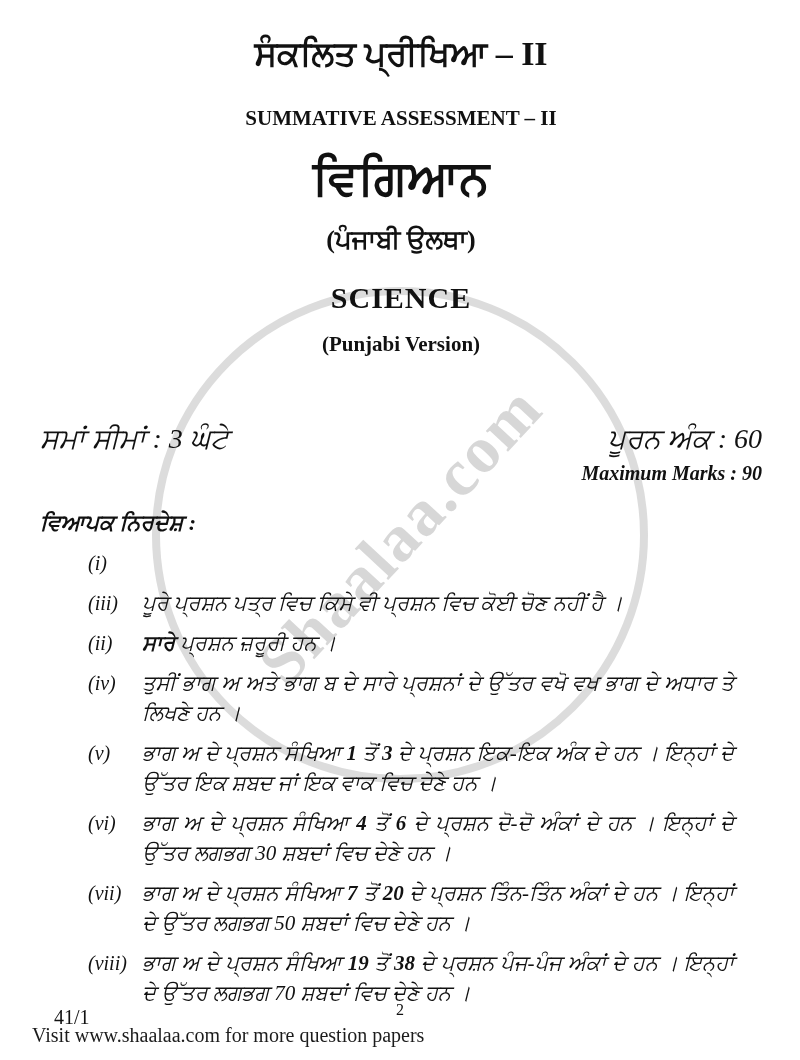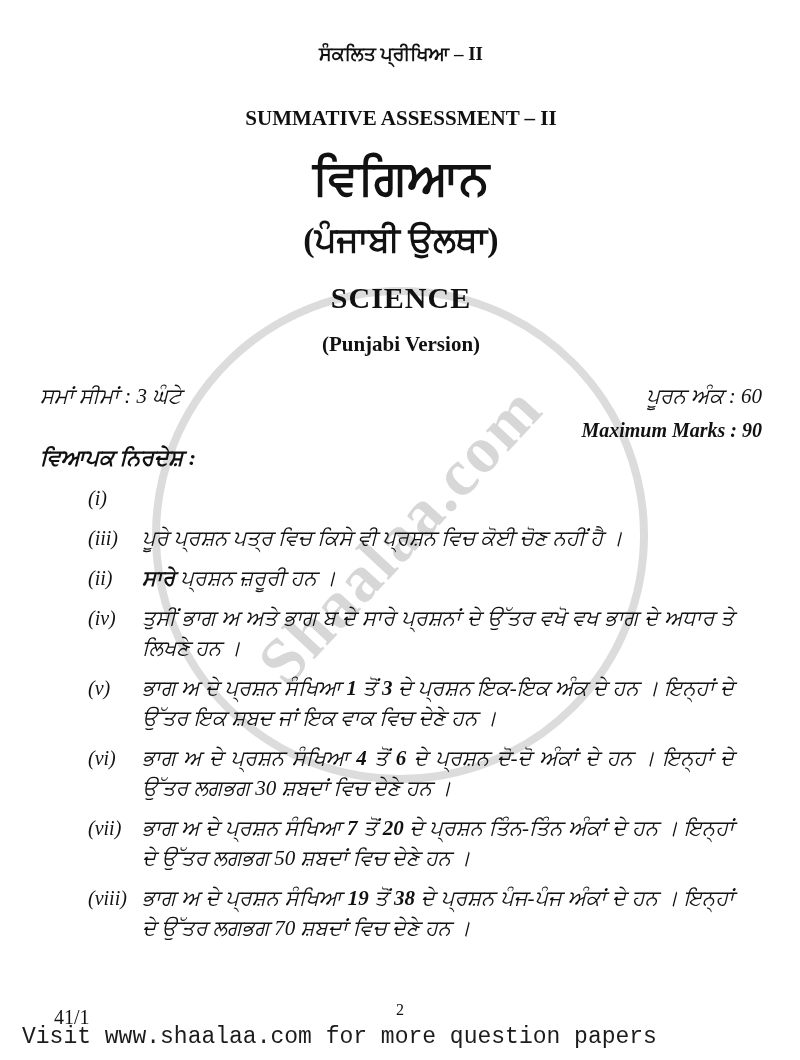--- a/index.html
+++ b/index.html
@@ -24,43 +24,43 @@
   .wm-text {
     position: absolute; left: 400px; top: 535px;
     transform: translate(-50%,-50%) rotate(-47deg);
     font-size: 66px; font-weight: bold; letter-spacing: 2px;
     color: rgba(150,150,150,0.38);
     white-space: nowrap;
     font-family: "Liberation Serif", serif;
   }
   
   .content { position: relative; z-index: 1; padding: 34px 38px 0 40px; text-align: center; }
-  .t-pa { font-size: 19px; font-weight: bold; line-height: 40px; }
+  .t-pa { font-size: 34px; font-weight: bold; line-height: 40px; }
   .t-en { font-size: 21px; font-weight: bold; line-height: 30px; margin-top: 29px; }
   .s-pa { font-size: 48px; font-weight: bold; line-height: 58px; margin-top: 16px; }
-  .v-pa { font-size: 34px; font-weight: bold; line-height: 34px; margin-top: 16px; }
+  .v-pa { font-size: 26px; font-weight: bold; line-height: 34px; margin-top: 16px; }
   .s-en { font-size: 30px; font-weight: bold; line-height: 38px; margin-top: 22px; letter-spacing: 1px; }
   .v-en { font-size: 21px; font-weight: bold; line-height: 27px; margin-top: 14px; }
   .meta { display: flex; justify-content: space-between; text-align: left; margin-top: 24px; }
   .meta .col-right { text-align: right; }
-  .meta .pa { font-size: 21px; font-style: italic; line-height: 28px; }
+  .meta .pa { font-size: 28px; font-style: italic; line-height: 28px; margin-top: 43px; }
   .meta .en { font-size: 20px; font-style: italic; font-weight: bold; line-height: 26px; margin-top: 7px; }
-  .instr-head { text-align: left; font-size: 22px; font-weight: bold; font-style: italic; line-height: 30px; }
+  .instr-head { text-align: left; font-size: 22px; font-weight: bold; font-style: italic; line-height: 30px; margin-top: 22px; }
   .instr-list { text-align: left; margin-top: 5px; }
   .instr-item { display: flex; margin-top: 10px; }
   .instr-num { flex: none; width: 54px; margin-left: 48px; font-style: italic; font-size: 20px; line-height: 30px; }
   .instr-text { width: 592px; font-style: italic; font-size: 21px; line-height: 30px; text-align: justify; }
   .instr-text .b { font-weight: bold; }
   
   .footer-code { position: absolute; left: 54px; top: 1006px; font-size: 20px; z-index: 2; }
   .footer-page { position: absolute; left: 0; top: 1001px; width: 800px; text-align: center; font-size: 16px; z-index: 2; }
   .footer-note {
-    position: absolute; left: 22px; top: 1024px;
-    font-size: 23px; color: #1c1c1c; z-index: 2;
-    font-family: Liberation Mono, monospace;
+    position: absolute; left: 32px; top: 1024px;
+    font-size: 20px; color: #1c1c1c; z-index: 2;
+    font-family: Liberation Serif, serif;
   }
 </style>
 </head>
 <body>
 
 <div class="page">
 
   <div class="wm">
     <div class="wm-ring"></div>
     <div class="wm-text">Shaalaa.com</div>

